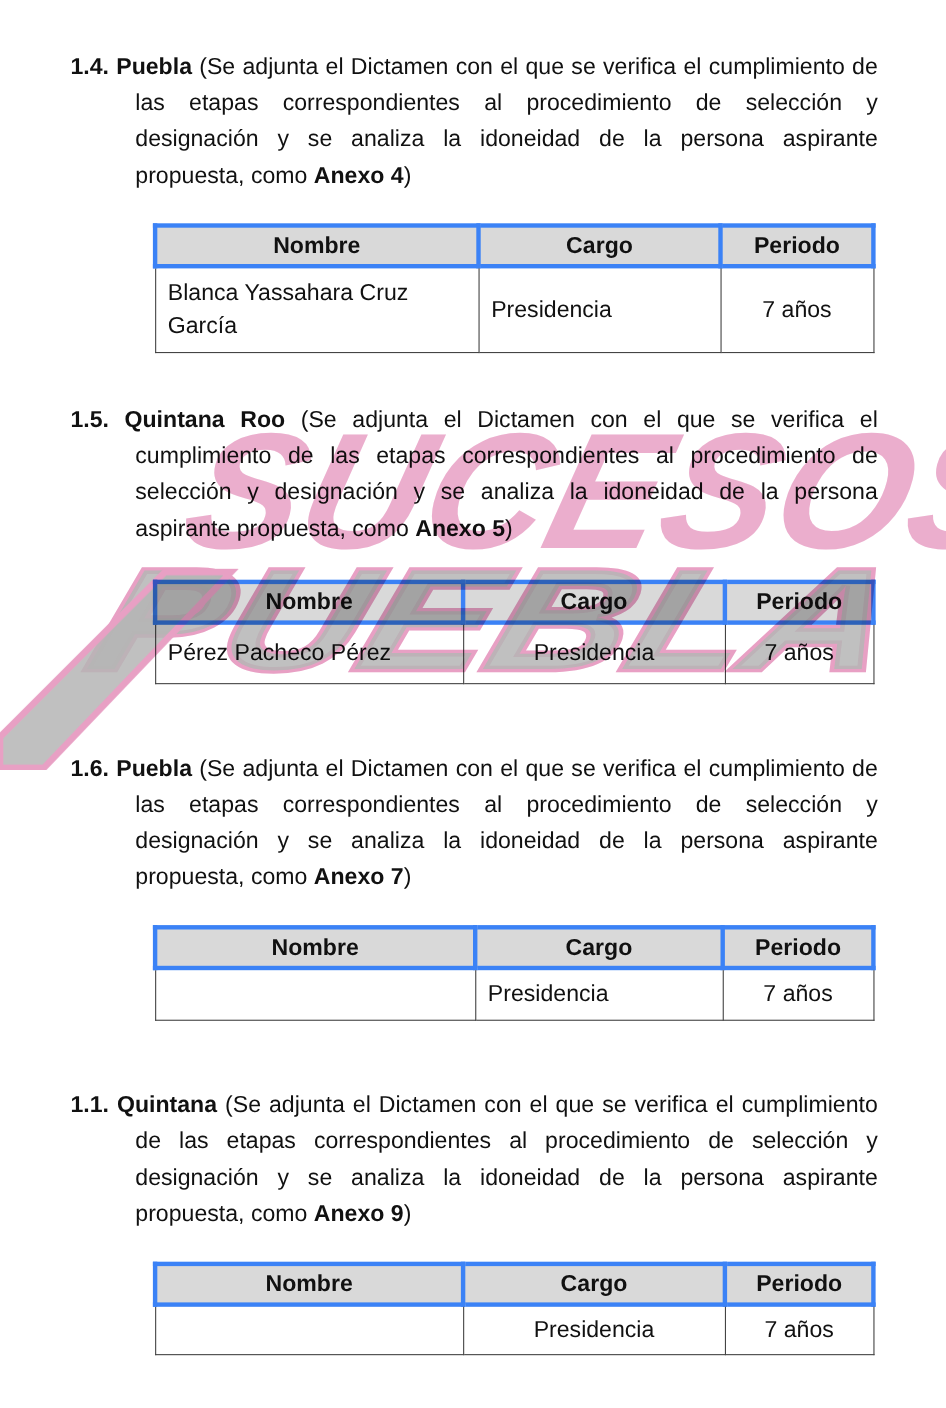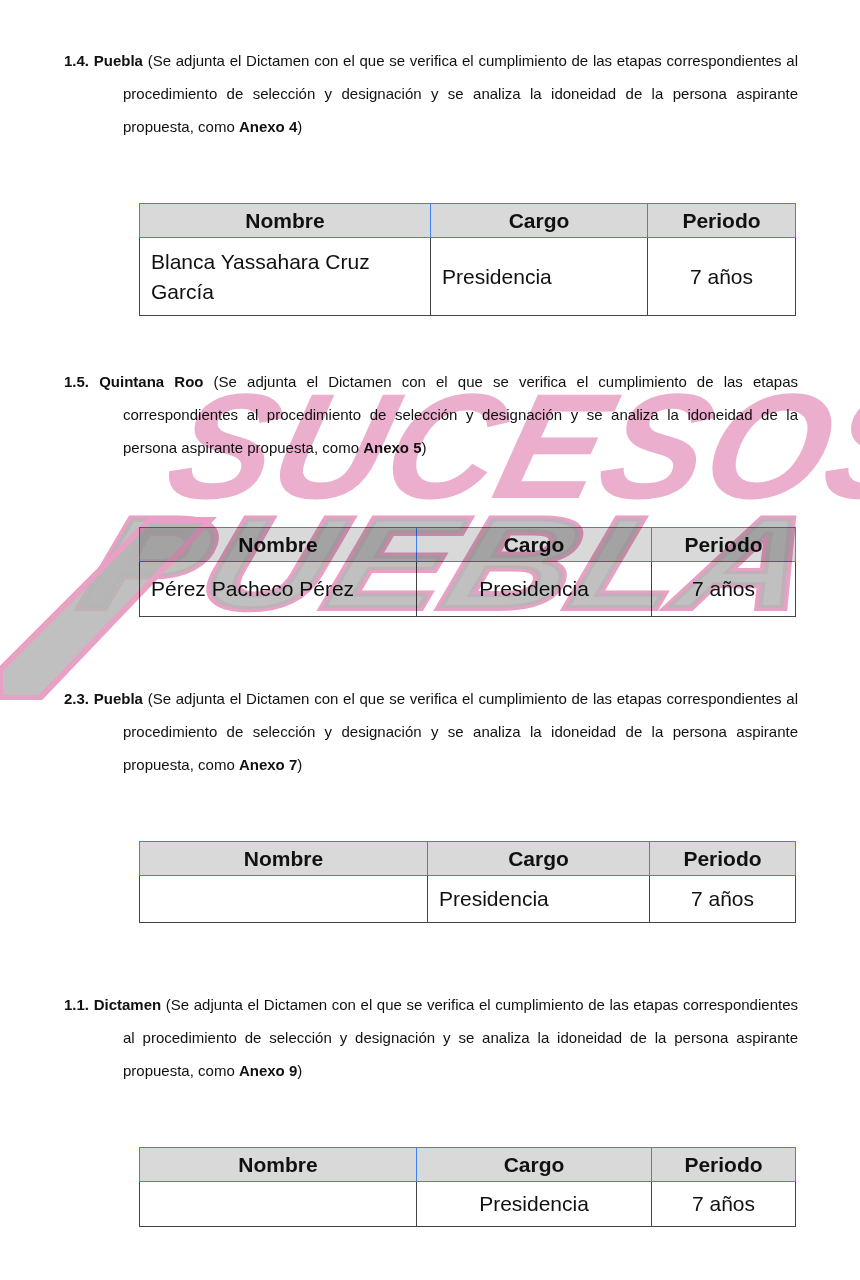--- a/index.html
+++ b/index.html
@@ -14,42 +14,42 @@
       overflow: hidden;
       font-family: "Liberation Sans", sans-serif;
       color: #111111;
     }
     .section {
       position: absolute;
       left: 64px;
       width: 734px;
     }
     .para {
-      font-size: 15px;
+      font-size: 21px;
       line-height: 33px;
       margin: 0;
       padding-left: 59px;
       text-indent: -59px;
       text-align: justify;
       text-align-last: left;
     }
     .num, .state, .anexo { font-weight: bold; }
     table.dt {
       position: absolute;
       border-collapse: collapse;
       font-size: 21px;
       color: #111;
     }
     table.dt th {
       background: #d9d9d9;
       font-weight: bold;
       text-align: center;
       height: 33px;
       padding: 0 8px;
-      border: 1px solid #3b82f6;
+      border: 4px solid #3b82f6;
     }
     table.dt td {
       border: 1px solid #444;
       padding: 2px 11px;
       line-height: 30px;
       vertical-align: middle;
     }
     td.center { text-align: center; }
     td.left { text-align: left; }
 
@@ -95,39 +95,39 @@
   </tr>
   <tr style="height:55px;">
     <td class="left">Pérez Pacheco Pérez</td>
     <td class="center">Presidencia</td>
     <td class="center">7 años</td>
   </tr>
 </tbody>
   </table>
 
 <div class="section" style="top:682px;">
-  <p class="para"><span class="num">2.3.</span> <span class="state">Puebla</span><span> (Se adjunta el Dictamen con el que se verifica el cumplimiento de las etapas correspondientes al procedimiento de selección y designación y se analiza la idoneidad de la persona aspirante propuesta, como </span><span class="anexo">Anexo 7</span><span>)</span></p>
+  <p class="para"><span class="num">1.6.</span> <span class="state">Puebla</span><span> (Se adjunta el Dictamen con el que se verifica el cumplimiento de las etapas correspondientes al procedimiento de selección y designación y se analiza la idoneidad de la persona aspirante propuesta, como </span><span class="anexo">Anexo 7</span><span>)</span></p>
 </div>
 <table class="dt" style="left:139px; top:841px; width:657px;">
   <tbody>
       <tr>
     <th style="width:271px;">Nombre</th>
     <th style="width:205px;">Cargo</th>
     <th>Periodo</th>
   </tr>
   <tr style="height:47px;">
     <td class="left"></td>
     <td class="left">Presidencia</td>
     <td class="center">7 años</td>
   </tr>
 </tbody>
   </table>
 
 <div class="section" style="top:988px;">
-  <p class="para"><span class="num">1.1.</span> <span class="state">Dictamen</span><span> (Se adjunta el Dictamen con el que se verifica el cumplimiento de las etapas correspondientes al procedimiento de selección y designación y se analiza la idoneidad de la persona aspirante propuesta, como </span><span class="anexo">Anexo 9</span><span>)</span></p>
+  <p class="para"><span class="num">1.1.</span> <span class="state">Quintana</span><span> (Se adjunta el Dictamen con el que se verifica el cumplimiento de las etapas correspondientes al procedimiento de selección y designación y se analiza la idoneidad de la persona aspirante propuesta, como </span><span class="anexo">Anexo 9</span><span>)</span></p>
 </div>
 <table class="dt" style="left:139px; top:1147px; width:657px;">
   <tbody>
       <tr>
     <th style="width:260px;">Nombre</th>
     <th style="width:218px;">Cargo</th>
     <th>Periodo</th>
   </tr>
   <tr style="height:45px;">
     <td class="left"></td>

